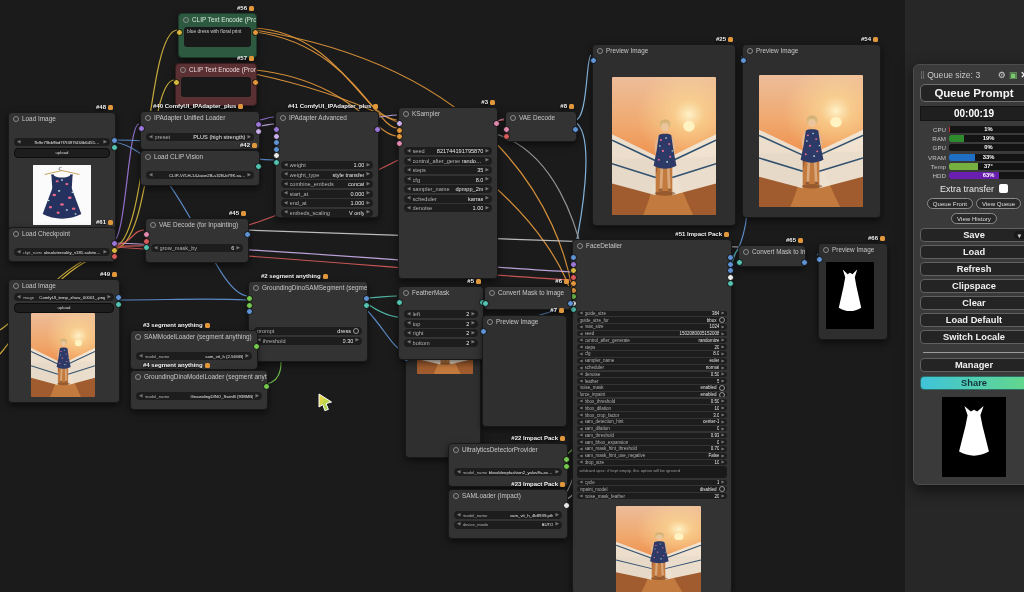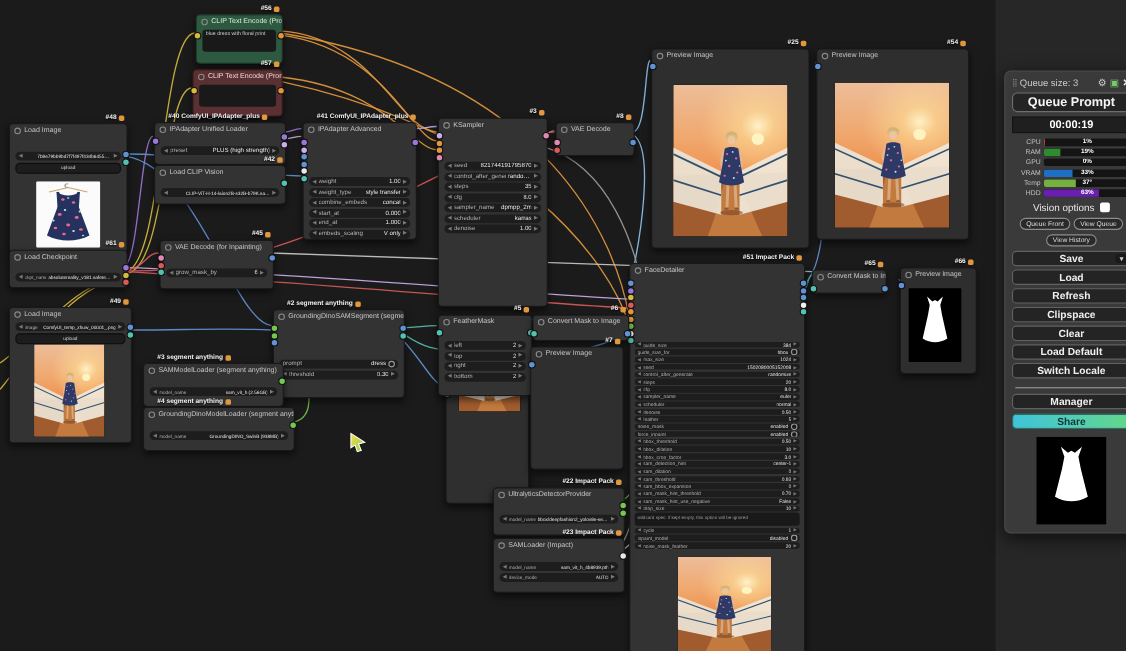--- a/index.html
+++ b/index.html
@@ -1134,21 +1134,21 @@
         </div>
         <div class="stat">
           <span class="sl">HDD</span>
           <span class="sb">
             <i style="width: 63%; background: rgb(106, 31, 176);"></i>
             <b>63%</b>
           </span>
         </div>
       </div>
   <div class="extra">
-    <span>Vision options</span>
+    <span>Extra transfer</span>
     <span class="cb"></span>
   </div>
   <div class="pillrow">
     <button class="pill">Queue Front</button>
     <button class="pill">View Queue</button>
   </div>
   <div class="pillrow">
     <button class="pill">View History</button>
   </div>
   <div class="btncol">

